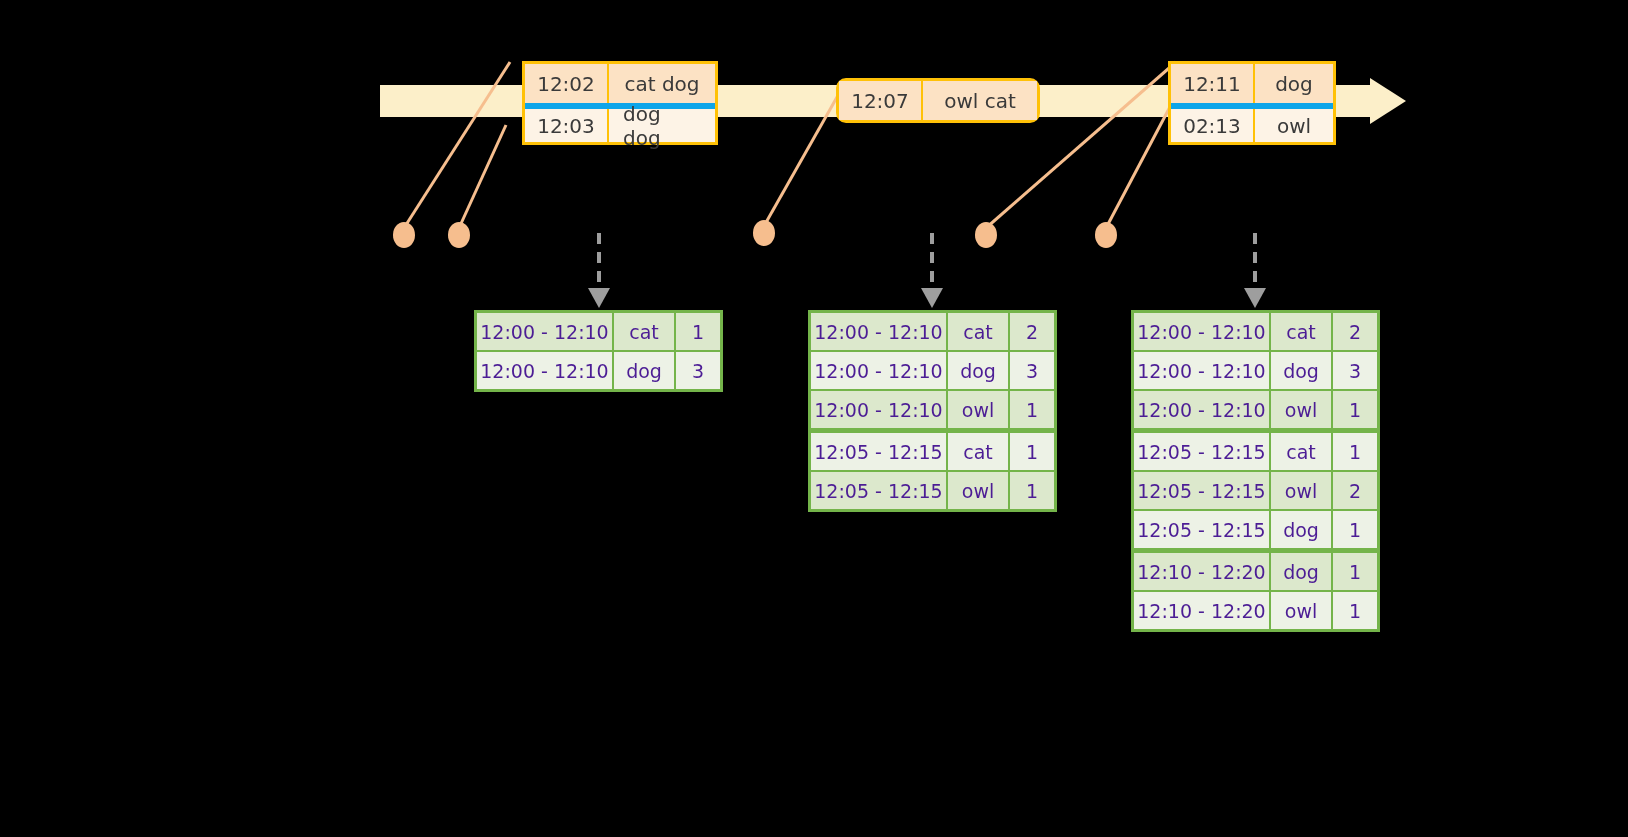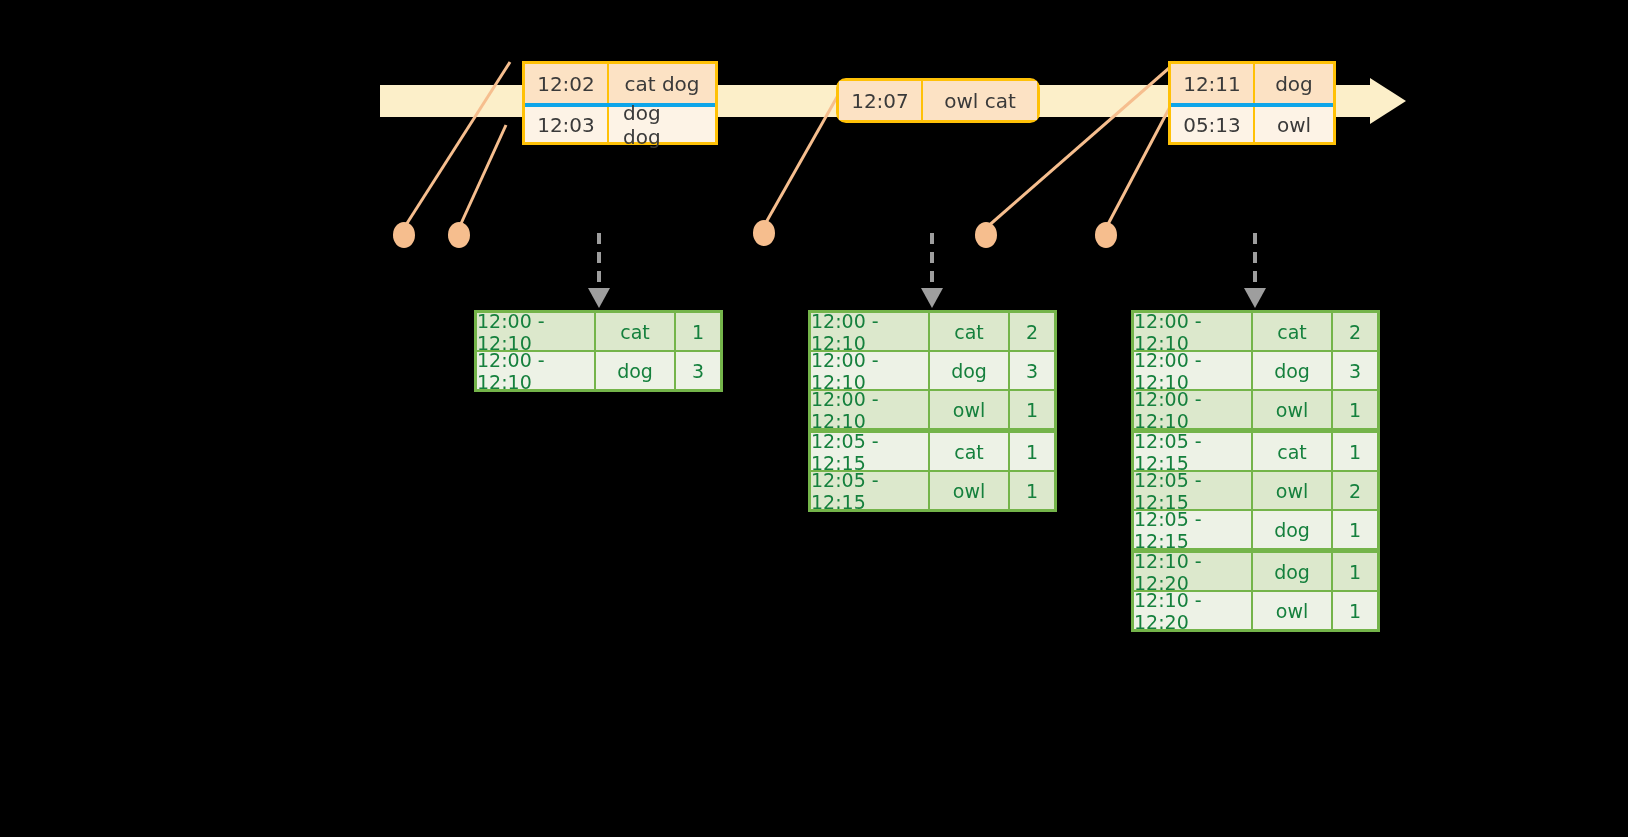--- a/index.html
+++ b/index.html
@@ -33,21 +33,21 @@
     position:absolute;
     border:3px solid #FFC107;
     box-sizing:border-box;
     background:#FDF3E6;
   }
   .evt-row{
     display:flex;
     height:39px;
     box-sizing:border-box;
   }
-  .evt-row + .evt-row{border-top:4px solid #0ea5e9;justify-content:flex-end;}
+  .evt-row + .evt-row{border-top:6px solid #0ea5e9;justify-content:flex-end;}
   .evt-row.shade .evt-time,.evt-row.shade .evt-words{background:#FCE2C4;}
   .evt-time{
     width:84px;
     display:flex;align-items:center;justify-content:center;
     font-size:20px;color:#3a3a3a;
     box-sizing:border-box;
     border-right:2px solid #FFC107;
   }
   .evt-words{
     flex:1;
@@ -79,27 +79,27 @@
   }
   .res-row{
     display:flex;
     height:37px;
     box-sizing:border-box;
   }
   .res-row + .res-row{margin-top:2px;}
   .res-row.gap{margin-top:5px;}
   .cell{
     display:flex;align-items:center;justify-content:center;
-    font-size:19px;color:#15803d;
+    font-size:19px;color:#4c1d95;
     box-sizing:border-box;
     background:#EDF2E6;
   }
   .res-row.tint .cell{background:#DCE8CC;}
   .c-win{flex:1;}
-  .c-key{width:78px;margin-left:2px;}
+  .c-key{width:60px;margin-left:2px;}
   .c-val{width:44px;margin-left:2px;}
 
   #tbl-1{left:474px; top:310px; width:249px;}
   #tbl-2{left:808px; top:310px; width:249px;}
   #tbl-3{left:1131px; top:310px; width:249px;}
 </style>
 </head>
 <body>
 
 <div id="stage">
@@ -151,21 +151,21 @@
       <div class="evt-words">owl cat</div>
     </div>
   </div>
 
   <div class="evt-box" id="evt-c">
     <div class="evt-row shade">
       <div class="evt-time">12:11</div>
       <div class="evt-words">dog</div>
     </div>
     <div class="evt-row">
-      <div class="evt-time">05:13</div>
+      <div class="evt-time">02:13</div>
       <div class="evt-words">owl</div>
     </div>
   </div>
 
   <div class="res-table" id="tbl-1">
       <div class="res-row tint">
         <div class="cell c-win">12:00 - 12:10</div>
         <div class="cell c-key">cat</div>
         <div class="cell c-val">1</div>
       </div>

